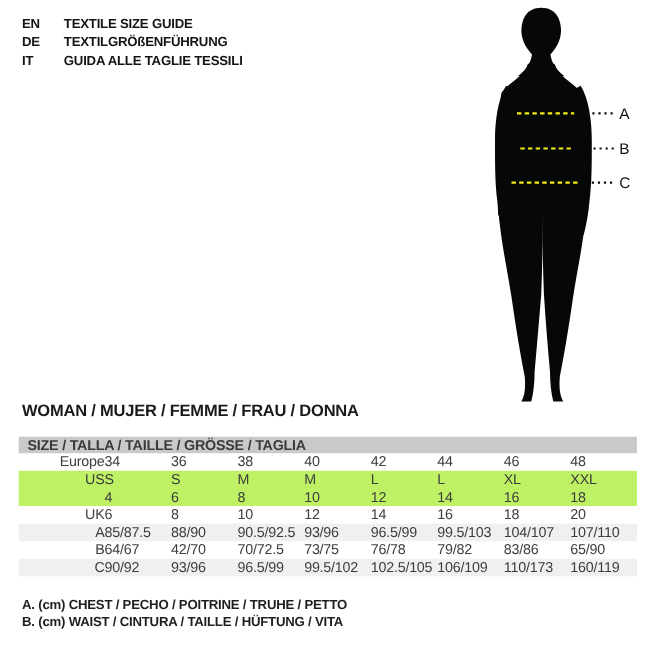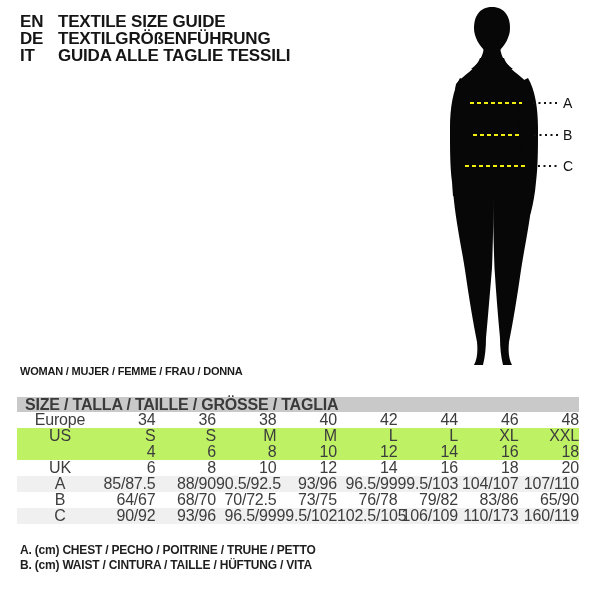--- a/index.html
+++ b/index.html
@@ -5,39 +5,39 @@
   html,body{margin:0;padding:0}
   body{
     width:600px;height:600px;position:relative;overflow:hidden;
     background:#ffffff;color:#1c1c1c;
     font-family:"Liberation Sans", sans-serif;
     letter-spacing:-0.2px;
   }
   .abs{position:absolute}
 
   
-  .lang-block{left:20px;top:13px;font-size:17px;font-weight:bold;color:#151515}
+  .lang-block{left:20px;top:13px;font-size:12px;font-weight:bold;color:#151515}
   .lang-row{display:flex;line-height:17px}
   .lang-code{width:38px}
 
   
   .figure-svg{left:420px;top:0}
   .sil{fill:#070707}
   .marker-label{font-size:14px;color:#111;font-weight:400;letter-spacing:0}
 
   
-  .woman-title{left:20px;top:365px;font-size:11px;font-weight:bold;color:#1a1a1a}
-
-  
-  .size-table{left:17px;top:397px;width:562px;font-size:16px;color:#3d3d3d}
+  .woman-title{left:20px;top:365px;font-size:15px;font-weight:bold;color:#1a1a1a}
+
+  
+  .size-table{left:17px;top:397px;width:562px;font-size:13px;color:#3d3d3d}
   .thead{height:15px;line-height:15px;padding-left:8px;font-weight:bold;color:#3a3a3a}
   .trow{width:562px}
   .tline{display:flex;height:16px;line-height:16px}
-  .tlabel{width:78px;padding-left:8px;box-sizing:border-box;text-align:center}
-  .tcell{width:60.5px;text-align:right}
+  .tlabel{width:78px;padding-left:8px;box-sizing:border-box;text-align:right}
+  .tcell{width:60.5px;text-align:left}
 
   
   .measure-legend{left:20px;top:543px;font-size:12px;font-weight:600;color:#1f1f1f}
   .legend-line{line-height:15px}
 </style>
 </head>
 <body>
 
 <div class="abs lang-block">
     <div class="lang-row">
@@ -160,21 +160,21 @@
           <div class="tcell">96.5/99</div>
           <div class="tcell">99.5/103</div>
           <div class="tcell">104/107</div>
           <div class="tcell">107/110</div>
         </div>
       </div>
       <div class="trow">
         <div class="tline">
           <div class="tlabel">B</div>
           <div class="tcell">64/67</div>
-          <div class="tcell">68/70</div>
+          <div class="tcell">42/70</div>
           <div class="tcell">70/72.5</div>
           <div class="tcell">73/75</div>
           <div class="tcell">76/78</div>
           <div class="tcell">79/82</div>
           <div class="tcell">83/86</div>
           <div class="tcell">65/90</div>
         </div>
       </div>
       <div class="trow" style="background: rgb(240, 240, 240);">
         <div class="tline">

